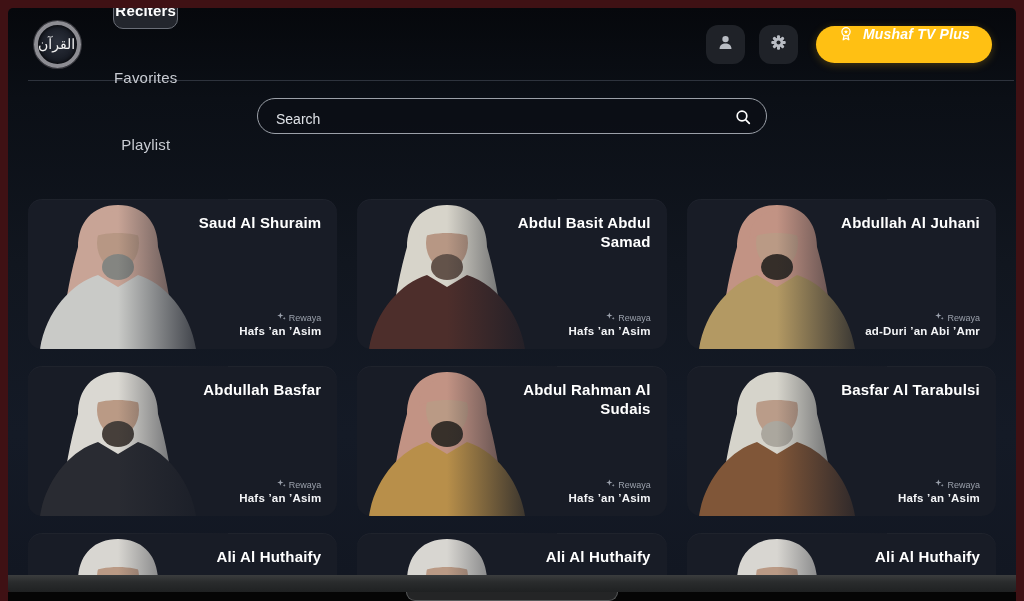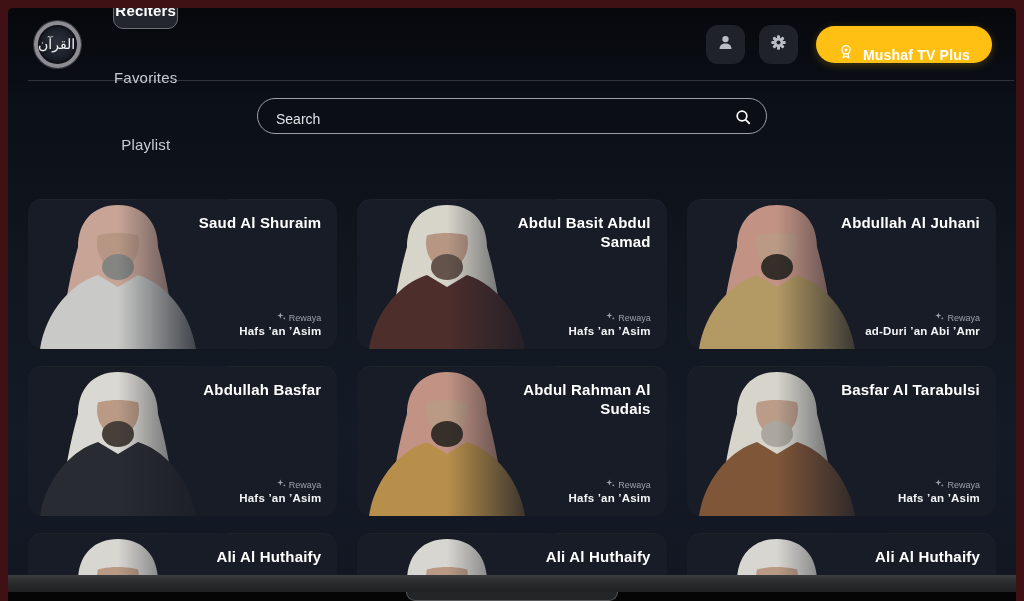--- a/index.html
+++ b/index.html
@@ -38,24 +38,25 @@
     border: 1px solid #6a6e77; padding: 9px 1px;
   }
   .topbar-spacer { flex: 1; }
   .icon-btn {
     width: 39px; height: 39px; border-radius: 12px; background: #1f2228;
     display: flex; align-items: center; justify-content: center;
     cursor: pointer; flex: 0 0 auto;
   }
   .premium-btn {
     height: 37px; border-radius: 19px; background: #ffc013;
-    display: flex; align-items: flex-end; justify-content: center; gap: 9px;
+    display: flex; align-items: flex-start; justify-content: center; gap: 9px;
     padding: 0 22px; margin-left: 4px; cursor: pointer;
     color: #ffffff; font-size: 14px; font-weight: bold; letter-spacing: .2px;
     box-shadow: 0 2px 8px rgba(255,192,19,.25);
+    font-style: italic;
   }
 
   .divider { height: 1px; background: #2e333d; margin: 0 2px 0 20px; }
 
   
   .search-row { display: flex; justify-content: center; margin-top: 17px; }
   .search-pill {
     width: 510px; height: 36px; border: 1px solid #9ba0a8; border-radius: 18px;
     background: rgba(10,13,19,.45);
     display: flex; align-items: center; padding: 5px 14px 0 18px;

